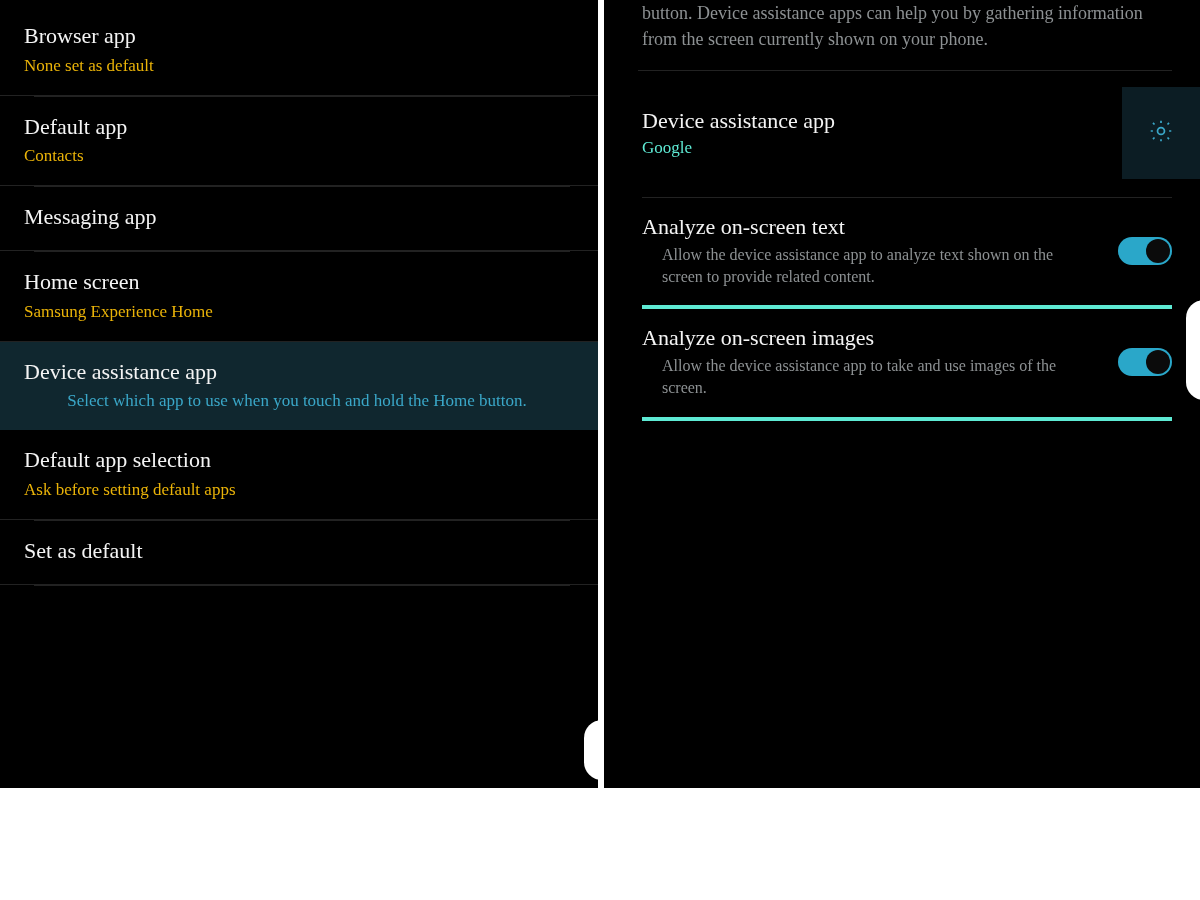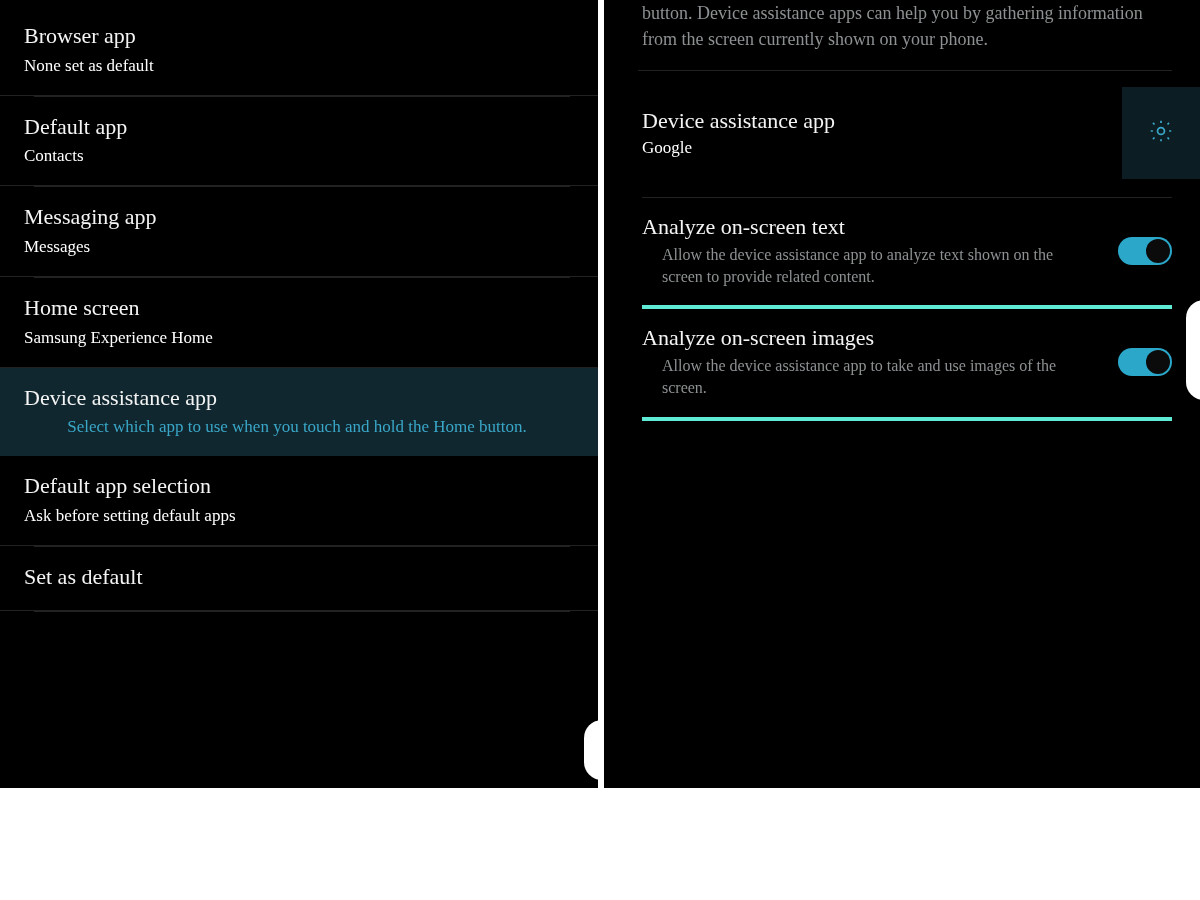--- a/index.html
+++ b/index.html
@@ -11,41 +11,41 @@
   .phone.right { width: 596px; }
 
   .list { padding-top: 6px; }
   .row {
     padding: 16px 28px 18px 40px;
     border-bottom: 1px solid #222;
     margin: 0 28px 0 34px;
     border-left: none; border-right: none;
   }
   .row .title { color: #f4f4f4; font-size: 22px; font-weight: 400; line-height: 1.3; }
-  .row .sub   { color: #ffffff; font-size: 17px; margin-top: 4px; line-height: 1.3; }
+  .row .sub   { color: #eab308; font-size: 17px; margin-top: 4px; line-height: 1.3; }
   .row.selected {
     background: #10272f;
     margin: 0; padding-left: 40px; padding-right: 28px;
     border-bottom: none;
   }
   .row.selected .sub { color: #3aa7c8; text-align: center; }
   .left .row { margin: 0; padding-left: 24px; padding-right: 28px; }
   .left .divider { height:1px; background:#222; margin: 0 28px 0 34px; }
 
   
   .r-desc {
     color: #8d9193; font-size: 18px; line-height: 1.45;
     padding: 0 30px 18px 38px;
   }
   .r-divider { height:1px; background:#222; margin: 0 28px 0 34px; }
 
   .r-row { display:flex; align-items:center; padding: 16px 0 18px 0; margin: 0 28px 0 38px; border-bottom:4px solid #5eead4; }
   .r-row .text { flex:1; padding-right: 12px; }
   .r-row .title { color:#f4f4f4; font-size:22px; }
-  .r-row .sub   { color:#ffffff; font-size:17px; margin-top:4px; }
+  .r-row .sub   { color:#5eead4; font-size:17px; margin-top:4px; }
   .r-row .desc  { color:#8d9193; font-size:16px; margin-top:4px; line-height:1.35; max-width: 420px; margin-left: 20px;}
 
   .gear-box {
     width: 78px; height: 92px; background:#0c1d24;
     display:flex; align-items:center; justify-content:center;
     margin-right:-28px;
   }
   .gear-box svg { width:26px; height:26px; stroke:#3aa7c8; fill:none; stroke-width:1.6; }
 
   .toggle {
@@ -81,21 +81,20 @@
       <div class="divider"></div>
 
       <div class="row">
         <div class="title">Default app</div>
         <div class="sub">Contacts</div>
       </div>
       <div class="divider"></div>
 
       <div class="row">
         <div class="title">Messaging app</div>
-        <div class="sub">Messages</div>
       </div>
       <div class="divider"></div>
 
       <div class="row">
         <div class="title">Home screen</div>
         <div class="sub">Samsung Experience Home</div>
       </div>
 
       <div class="row selected">
         <div class="title">Device assistance app</div>

